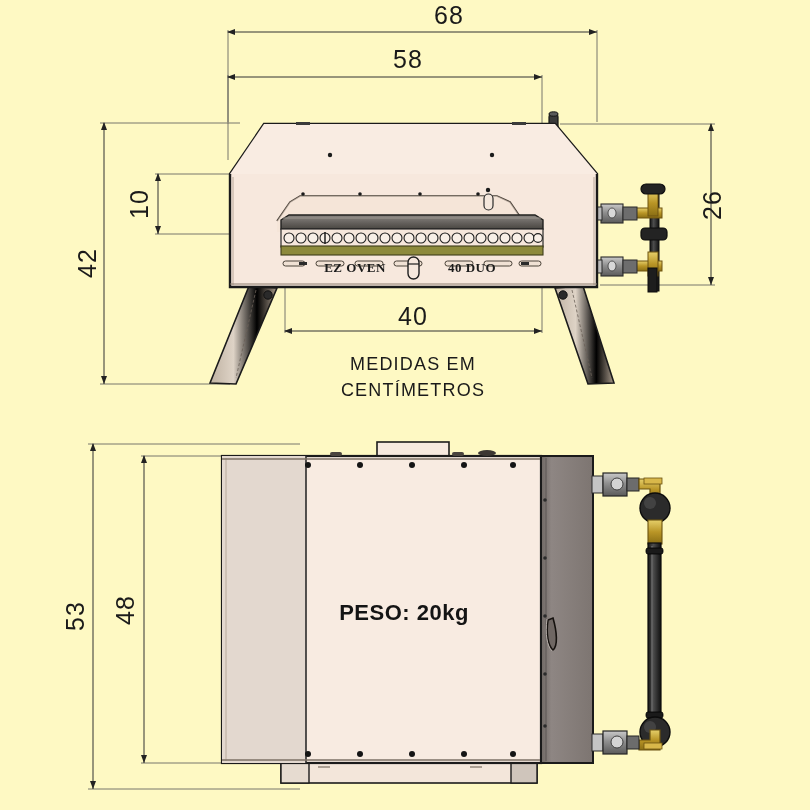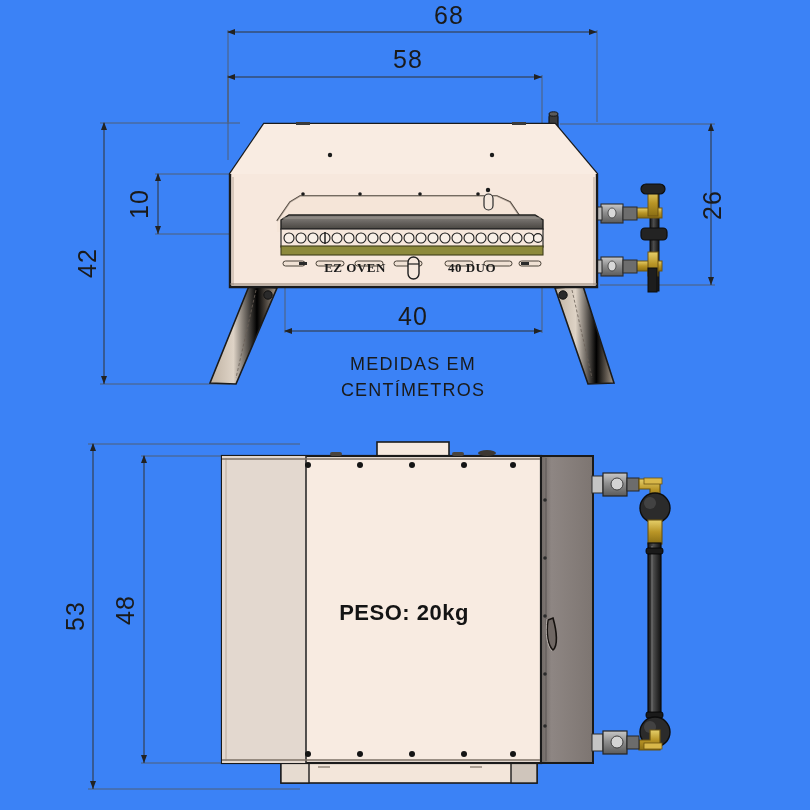--- a/index.html
+++ b/index.html
@@ -2,21 +2,21 @@
 <html><head>
 <meta charset="utf-8">
 <title>EZ OVEN 40 DUO — Technical Drawing</title>
 <style>
   html,body{margin:0;padding:0;background:#ffffff;}
   body{
     width:810px;height:810px;overflow:hidden;
     font-family:"Liberation Sans",sans-serif;
     color:#111;
   }
-  #sheet{position:relative;width:810px;height:810px;background:#3b82f6;}
+  #sheet{position:relative;width:810px;height:810px;background:#fef9c3;}
   svg{display:block;}
 
   
   .dimtext{
     font-family:"Liberation Sans",sans-serif;
     font-size:25px;
     fill:#1a1a1a;
     letter-spacing:1px;
   }
   .notetext{

